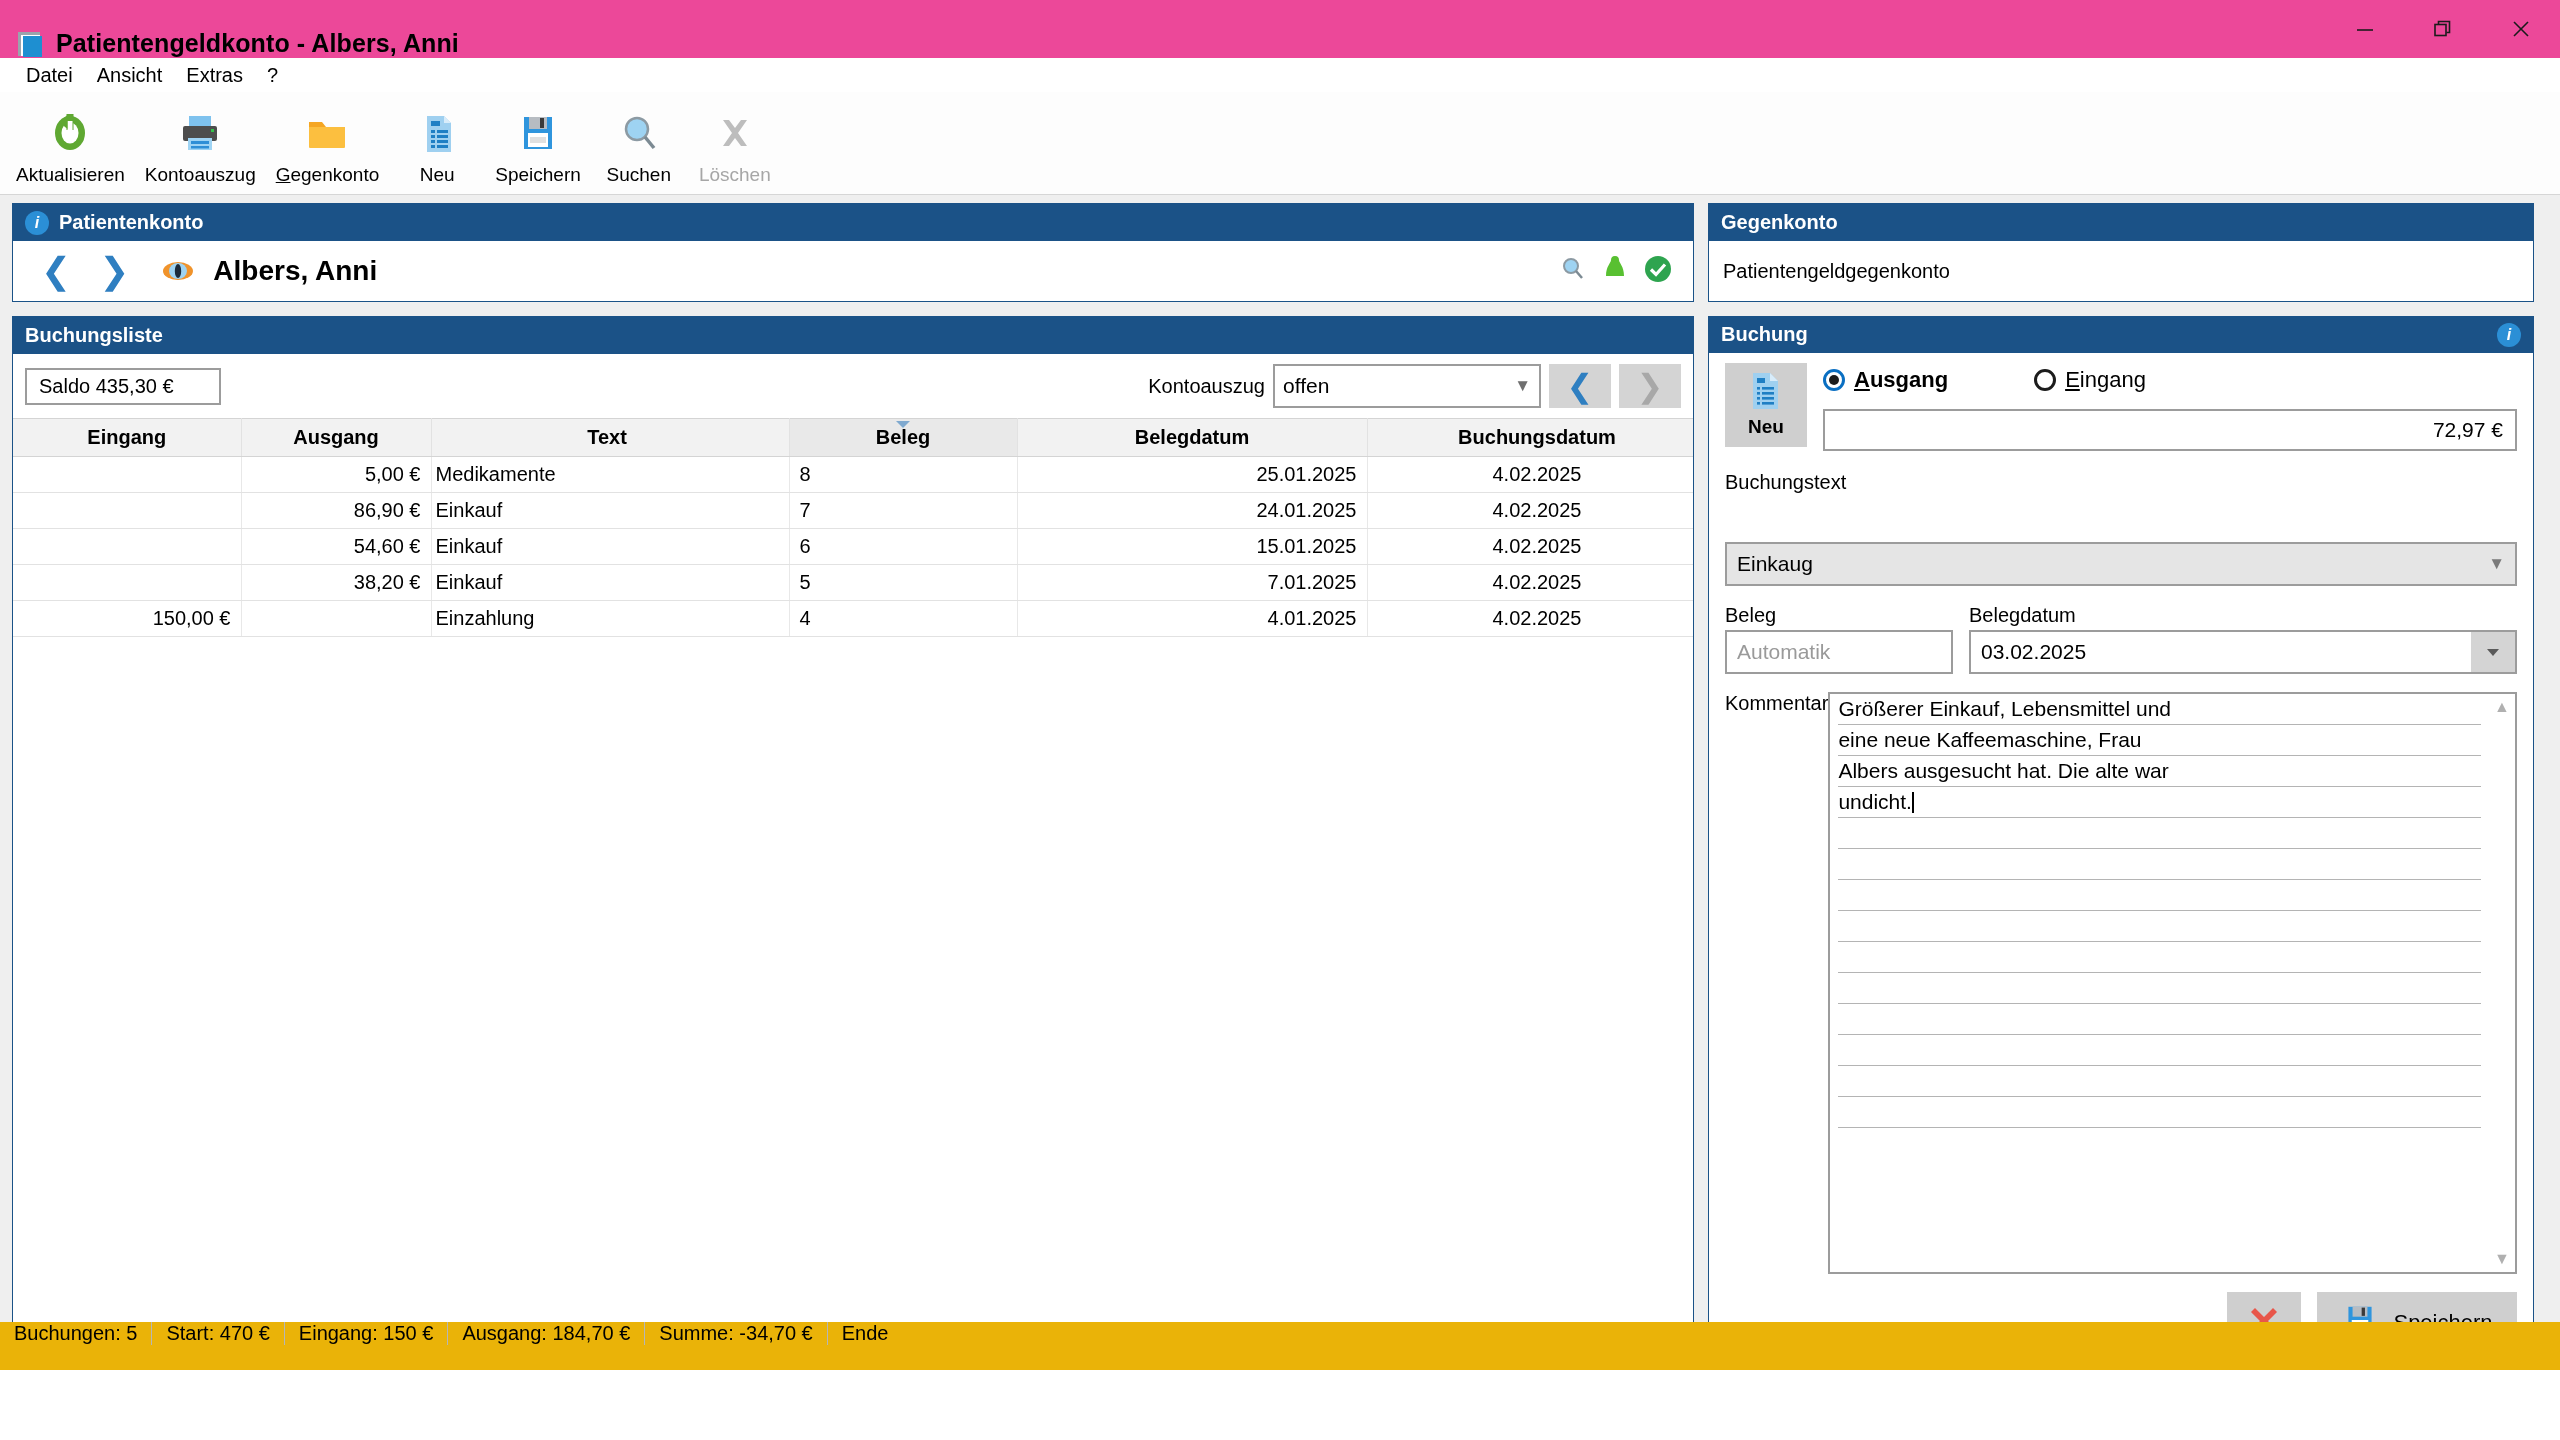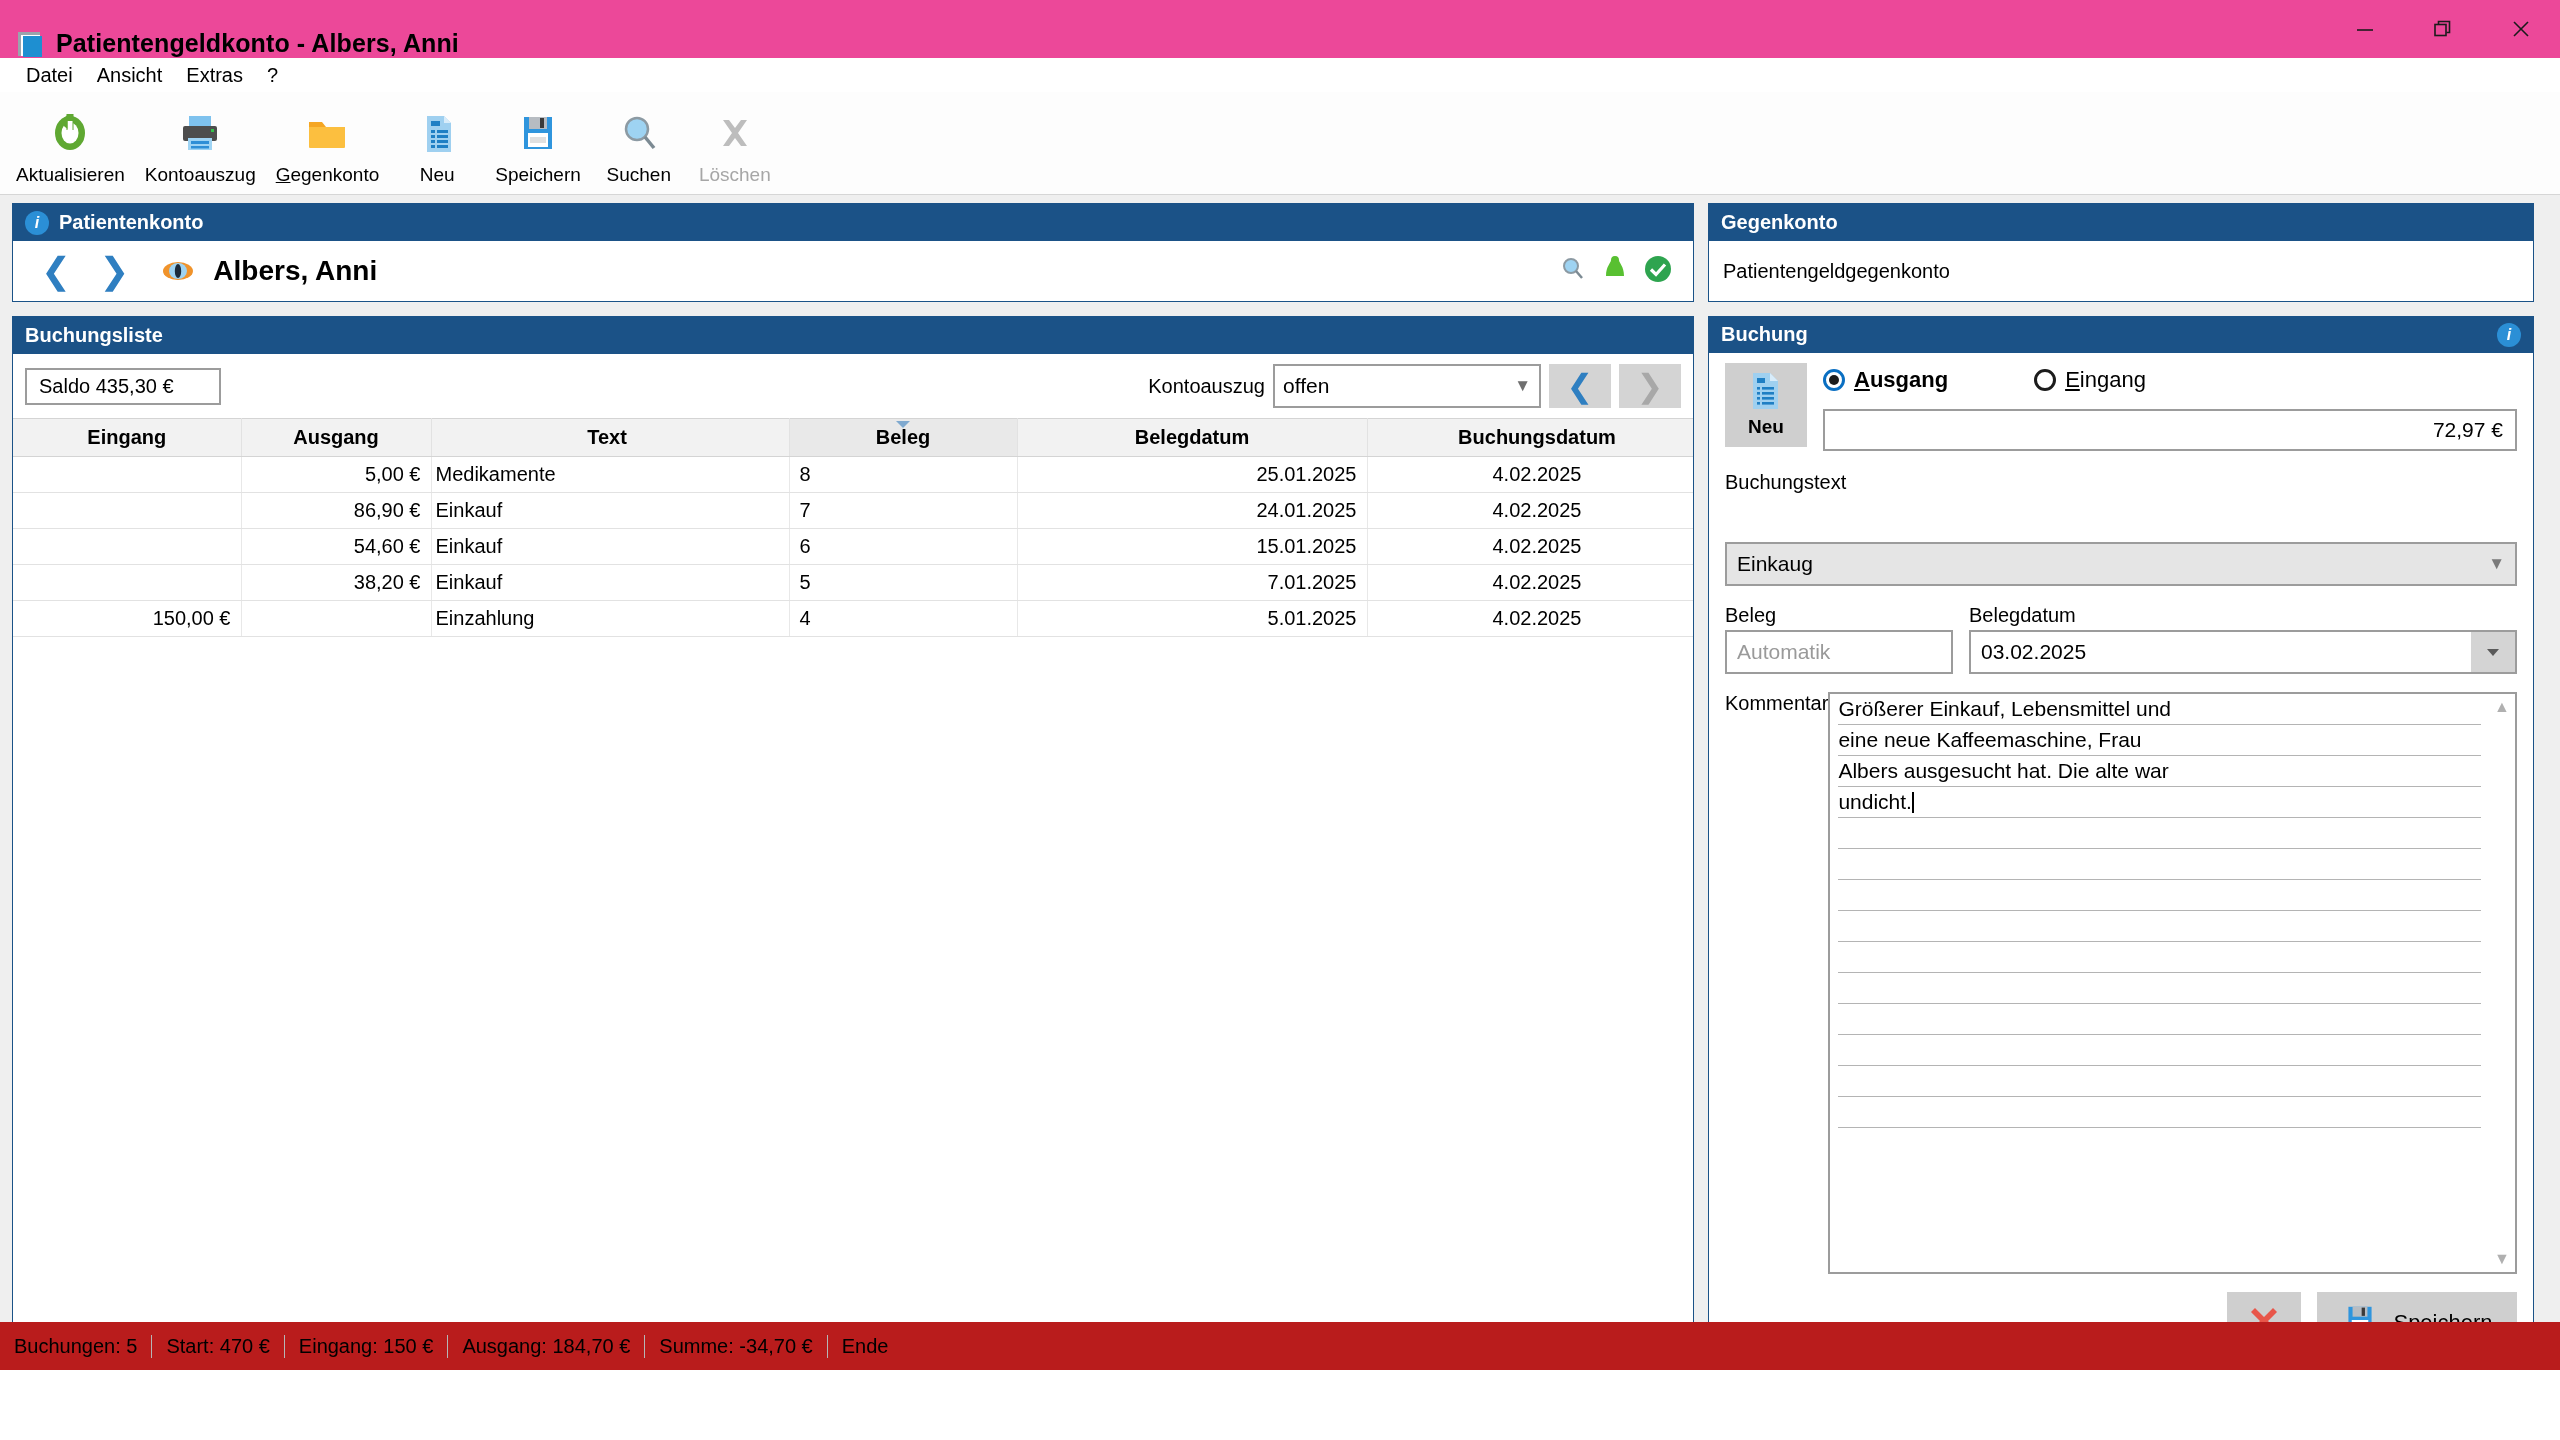--- a/index.html
+++ b/index.html
@@ -279,22 +279,22 @@
   .save-btn {
     width: 200px; height: 62px; background: #cfcfcf;
     display:flex; align-items:center; justify-content:center; gap: 14px;
     font-size: 22px; color: #000;
   }
 
   
   .statusbar {
     position: absolute; left: 0; bottom: 0;
     width: 2560px; height: 48px;
-    background: #b91c1c;
-    display: flex; align-items: center;
+    background: #eab308;
+    display: flex; align-items: flex-start;
     font-size: 20px; color: #000;
   }
   .statusbar .cell { padding-left: 14px; position: relative; }
   .statusbar .cell + .cell { border-left: 1px solid #b6b6b6; margin-left: 14px; }
 </style>
 </head>
 <body>
 
 <div class="titlebar">
   <div class="title-icon">
@@ -540,21 +540,21 @@
               <td class="c-beleg">5</td>
               <td class="c-bdatum">7.01.2025</td>
               <td class="c-buchdat">4.02.2025</td>
               <td class="c-nummer">9</td>
             </tr>
             <tr>
               <td class="c-eingang">150,00 €</td>
               <td class="c-ausgang"></td>
               <td class="c-text">Einzahlung</td>
               <td class="c-beleg">4</td>
-              <td class="c-bdatum">5.01.2025</td>
+              <td class="c-bdatum">4.01.2025</td>
               <td class="c-buchdat">4.02.2025</td>
               <td class="c-nummer">8</td>
             </tr>
           </tbody>
         </table>
       </div>
     </div>
 
     <div class="bu-panel">
       <div class="panel-hdr">

